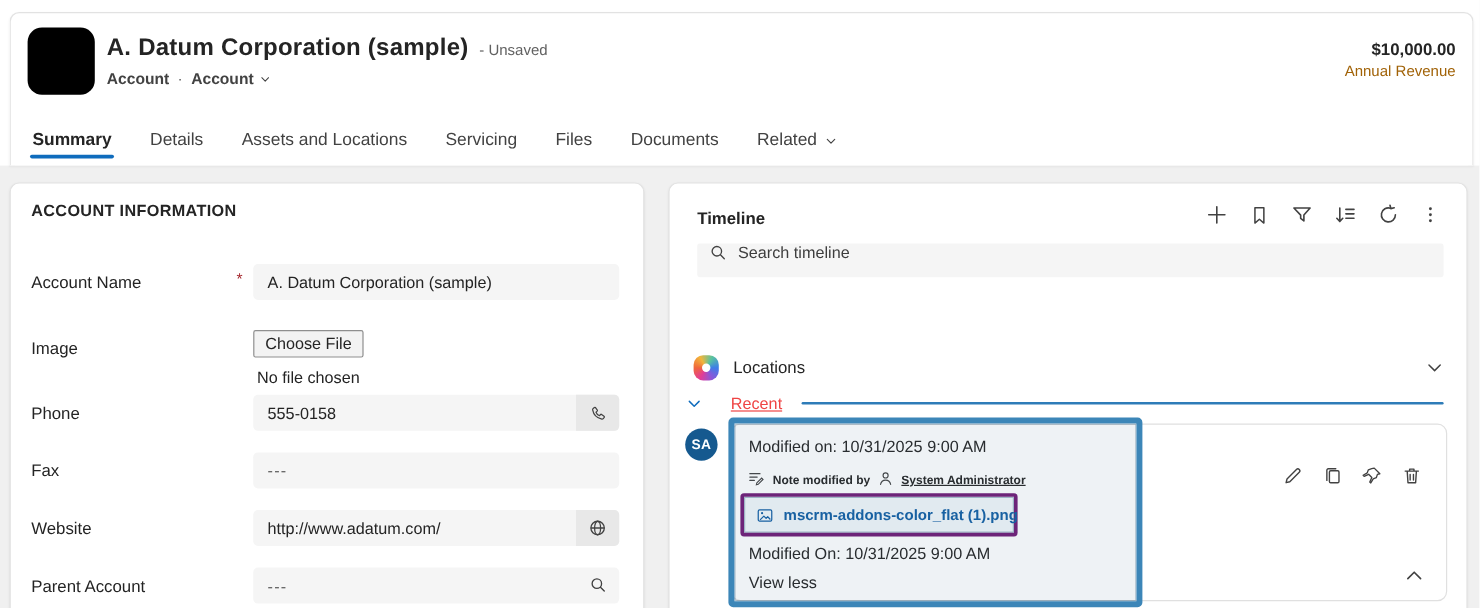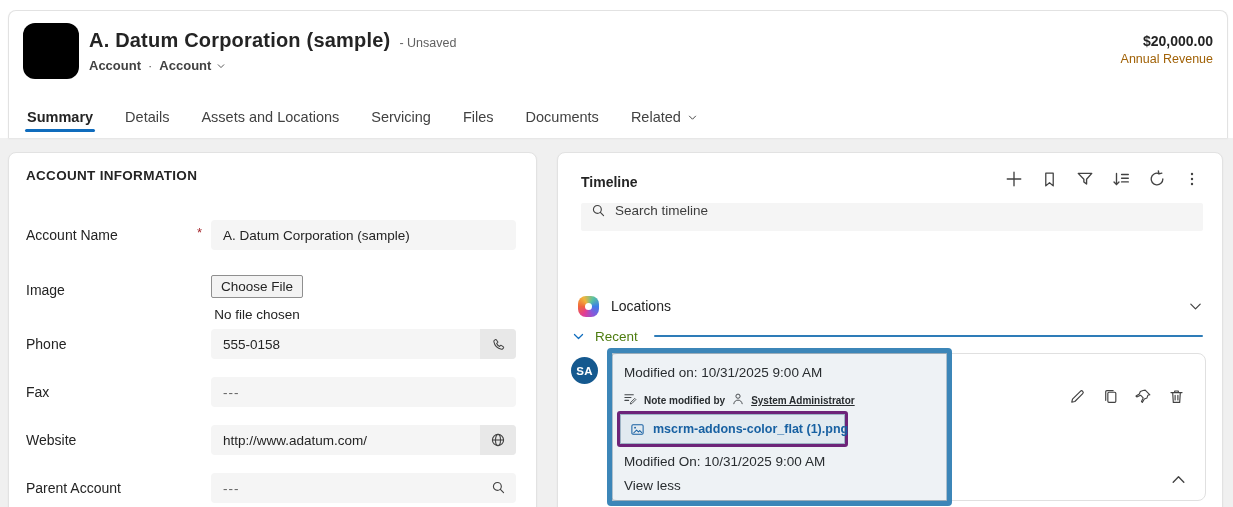--- a/index.html
+++ b/index.html
@@ -52,21 +52,21 @@
   .tl-search { position: absolute; left: 23px; right: 19px; top: 50px; height: 28px; background: #f5f5f5; border-radius: 2px; display: flex; align-items: flex-start; gap: 9px; padding: 0 10px; color: #424242; cursor: text; }
   .tl-search-text { font-size: 13.5px; color: #3d3d3d; }
   .tl-note-row { position: absolute; left: 23px; right: 19px; top: 92px; height: 33px; display: flex; align-items: center; gap: 12px; border-bottom: 1px solid #d6d6d6; color: #424242; }
   .note-placeholder { font-size: 13.5px; color: #616161; flex: 1; }
   .tl-highlights { position: absolute; left: 20px; right: 19px; top: 138px; height: 30px; display: flex; align-items: center; gap: 12px; cursor: pointer; }
   .copilot-badge { width: 21px; height: 21px; border-radius: 8px; background: conic-gradient(from 210deg, #e23c96, #f0663c, #f2b53a, #59c3a0, #3e7de8, #8a57d9, #e23c96); position: relative; }
   .copilot-badge::after { content: ""; position: absolute; left: 7px; top: 7px; width: 7px; height: 7px; border-radius: 50%; background: #fff; }
   .highlights-label { font-size: 14px; color: #242424; flex: 1; }
   .tl-recent { position: absolute; left: 14px; right: 19px; top: 173px; height: 20px; display: flex; align-items: center; }
   .recent-chevron { color: #0f6cbd; cursor: pointer; }
-  .recent-label { font-size: 13.5px; color: #4d7c0f; margin-left: 10px; cursor: pointer; }
+  .recent-label { font-size: 13.5px; color: #ef4444; margin-left: 24px; cursor: pointer; text-decoration: underline; }
   .recent-rule { flex: 1; height: 2px; background: #2e7cb8; margin-left: 16px; border-radius: 1px; }
 
   .avatar { position: absolute; left: 13px; top: 204px; width: 27px; height: 27px; border-radius: 50%; background: #15598f; color: #fff; font-size: 11.5px; font-weight: 700; display: flex; align-items: center; justify-content: center; letter-spacing: .3px; }
 
   .entry-card { position: absolute; left: 51px; top: 200px; width: 597px; height: 148px; background: #fff; border: 1px solid #e0e0e0; border-radius: 8px; }
   .entry-line1 { position: absolute; left: 14px; top: 11px; font-size: 13.5px; color: #242424; }
   .entry-line2 { position: absolute; left: 13px; top: 37px; display: flex; align-items: flex-end; gap: 6px; font-size: 10px; color: #242424; }
   .entry-line2 .bold { font-weight: 700; }
   .actor-link { font-weight: 700; text-decoration: underline; color: #242424; cursor: pointer; }
   .attach-box { position: absolute; left: 7px; top: 57px; width: 231px; height: 36px; border: 3px solid #701a75; border-radius: 3px; background: rgba(60,134,184,0.07); box-shadow: inset 0 0 0 1px rgba(27,77,112,.35); display: flex; align-items: center; gap: 8px; padding: 0 10px; cursor: pointer; }
@@ -101,21 +101,21 @@
           <span>
             <svg width="10" height="10" viewBox="0 0 16 16">
                 <path d="M3.5 6l4.5 4.5L12.5 6" fill="none" stroke="#424242" stroke-width="1.4" stroke-linecap="round" stroke-linejoin="round"></path>
               </svg>
           </span>
         </span>
       </div>
     </div>
 
     <div class="revenue-block">
-      <div class="revenue-value">$20,000.00</div>
+      <div class="revenue-value">$10,000.00</div>
       <div class="revenue-label">Annual Revenue</div>
     </div>
 
     <div class="tabs">
       <div class="tab active">
           <span>Summary</span>
         </div>
       <div class="tab">
           <span>Details</span>
         </div>

